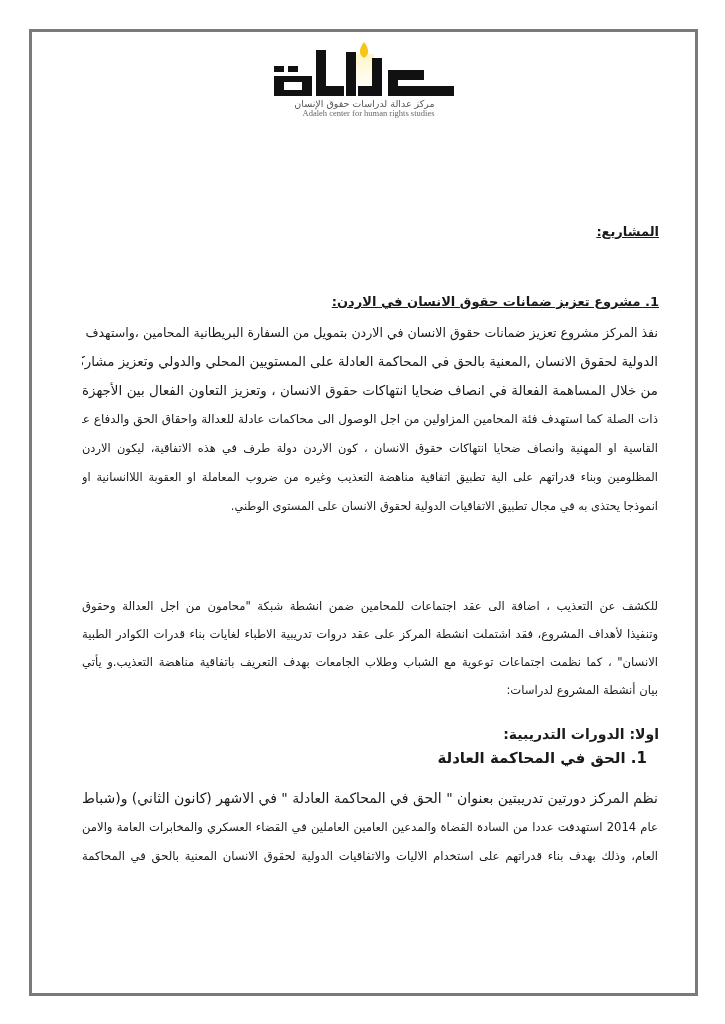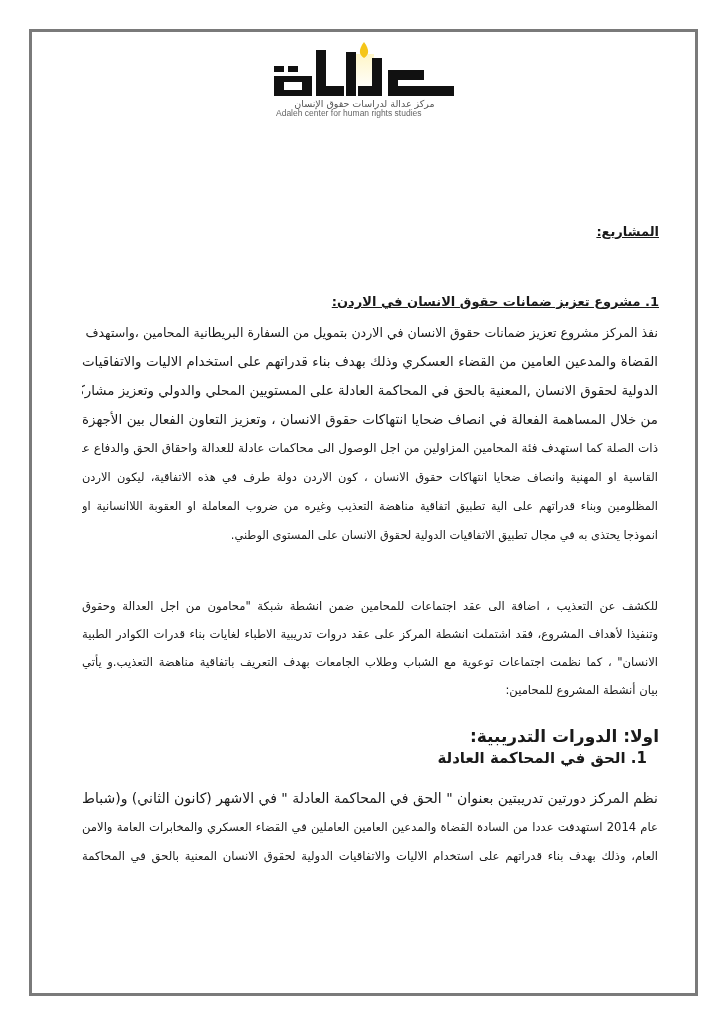--- a/index.html
+++ b/index.html
@@ -45,23 +45,24 @@
       line-height: 11px;
       white-space: nowrap;
     }
     .logo-en {
       position: absolute;
       top: 68px;
       left: 4px;
       width: 185px;
       font-size: 8.5px;
       color: #666;
-      font-family: Liberation Sans, sans-serif;
+      font-family: Liberation Serif, serif;
       white-space: nowrap;
       line-height: 10px;
+      text-align: center;
     }
     .content {
       position: absolute;
       left: 82px;
       width: 576px;
       direction: rtl;
       text-align: justify;
     }
     .heading-projects {
       position: absolute;
@@ -89,21 +90,21 @@
     }
     .p2 {
       top: 592px;
       font-size: 11.6px;
       line-height: 28px;
     }
     .sub-heading {
       position: absolute;
       top: 726px;
       right: 66px;
-      font-size: 17px;
+      font-size: 14px;
       font-weight: bold;
       direction: rtl;
     }
     .section-title {
       position: absolute;
       top: 749px;
       right: 78px;
       font-size: 15px;
       font-weight: bold;
       direction: rtl;
@@ -156,34 +157,33 @@
   <div class="logo-ar">مركز عدالة لدراسات حقوق الإنسان</div>
   <div class="logo-en">Adaleh center for human rights studies</div>
 </div>
 
 <div class="heading-projects">المشاريع:</div>
 
 <div class="heading-project1">1. مشروع تعزيز ضمانات حقوق الانسان في الاردن:</div>
 
 <div class="content p1">
   <span class="line">نفذ المركز مشروع تعزيز ضمانات حقوق الانسان في الاردن بتمويل من السفارة البريطانية المحامين ،واستهدف المشروع</span>
-  <span class="line" style="font-size:13.4px">القضاة والمدعين العامين من القضاء العسكري وذلك بهدف بناء قدراتهم على استخدام الاليات والاتفاقيات</span>
   <span class="line" style="font-size:13.4px">الدولية لحقوق الانسان ,المعنية بالحق في المحاكمة العادلة على المستويين المحلي والدولي وتعزيز مشاركتهم</span>
   <span class="line" style="font-size:13.4px">من خلال المساهمة الفعالة في انصاف ضحايا انتهاكات حقوق الانسان ، وتعزيز التعاون الفعال بين الأجهزة</span>
   <span class="line" style="font-size:12px">ذات الصلة كما استهدف فئة المحامين المزاولين من اجل الوصول الى محاكمات عادلة للعدالة واحقاق الحق والدفاع عن</span>
   <span class="line" style="font-size:11.4px">القاسية او المهنية وانصاف ضحايا انتهاكات حقوق الانسان ، كون الاردن دولة طرف في هذه الاتفاقية، ليكون الاردن</span>
   <span class="line" style="font-size:11.4px">المظلومين وبناء قدراتهم على الية تطبيق اتفاقية مناهضة التعذيب وغيره من ضروب المعاملة او العقوبة اللاانسانية او</span>
   <span class="line last" style="font-size:11.4px">انموذجا يحتذى به في مجال تطبيق الاتفاقيات الدولية لحقوق الانسان على المستوى الوطني.</span>
 </div>
 
 <div class="content p2">
   <span class="line">للكشف عن التعذيب ، اضافة الى عقد اجتماعات للمحامين ضمن انشطة شبكة "محامون من اجل العدالة وحقوق</span>
   <span class="line">وتنفيذا لأهداف المشروع، فقد اشتملت انشطة المركز على عقد دروات تدريبية الاطباء لغايات بناء قدرات الكوادر الطبية</span>
   <span class="line">الانسان" ، كما نظمت اجتماعات توعوية مع الشباب وطلاب الجامعات بهدف التعريف باتفاقية مناهضة التعذيب.و يأتي</span>
-  <span class="line last">بيان أنشطة المشروع للمحامين:</span>
+  <span class="line last">بيان أنشطة المشروع لدراسات:</span>
 </div>
 
 <div class="sub-heading">اولا: الدورات التدريبية:</div>
 
 <div class="section-title">1. الحق في المحاكمة العادلة</div>
 
 <div class="content p3">
   <span class="line" style="font-size:14px">نظم المركز دورتين تدريبتين بعنوان " الحق في المحاكمة العادلة " في الاشهر (كانون الثاني) و(شباط) من</span>
   <span class="line line-small">عام 2014 استهدفت عددا من السادة القضاة والمدعين العامين العاملين في القضاء العسكري والمخابرات العامة والامن</span>
   <span class="line line-small">العام، وذلك بهدف بناء قدراتهم على استخدام الاليات والاتفاقيات الدولية لحقوق الانسان المعنية بالحق في المحاكمة</span>

